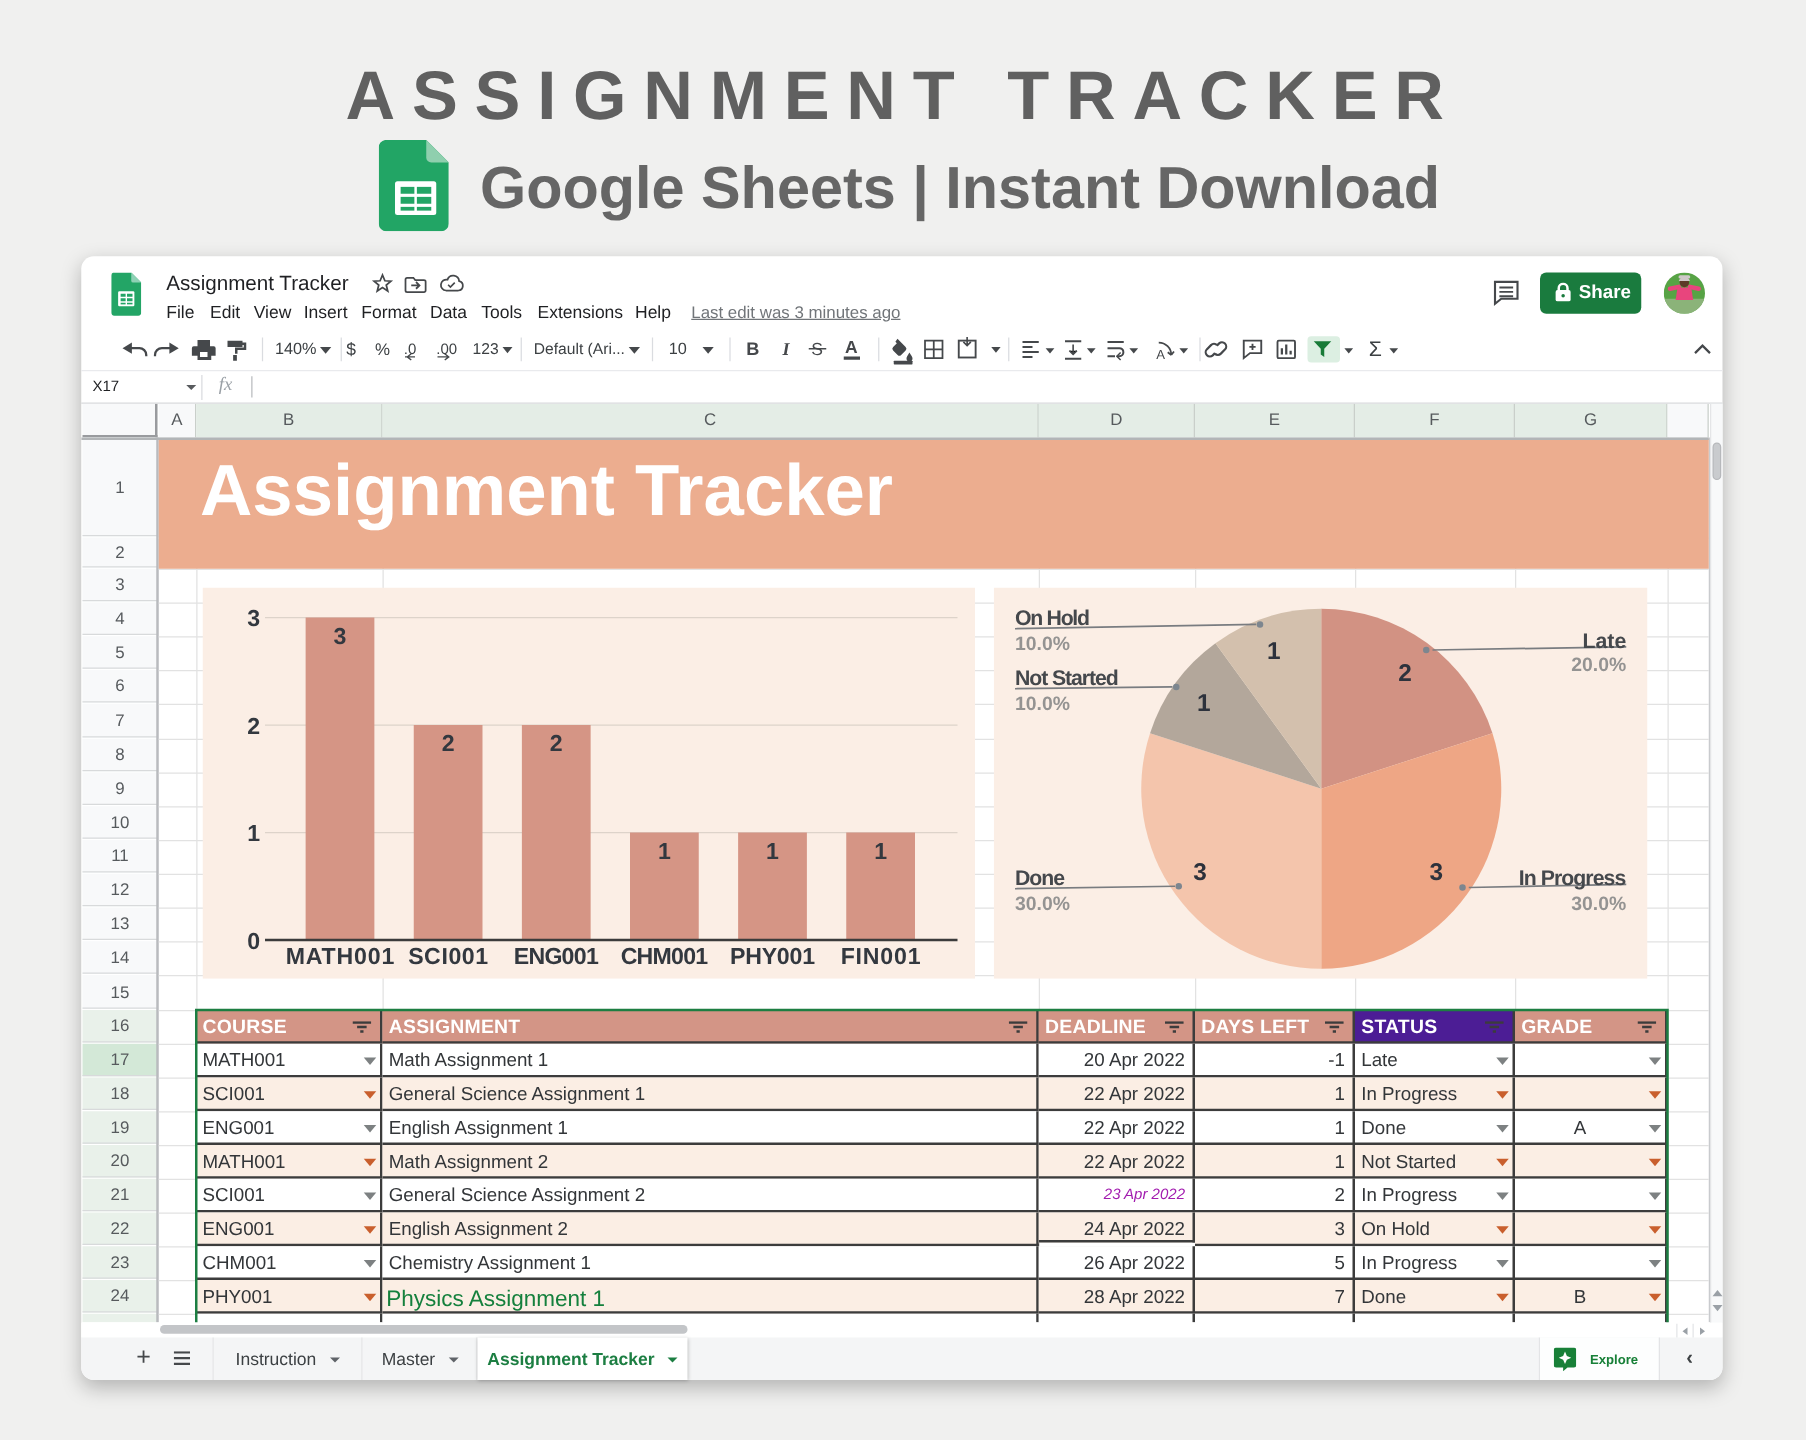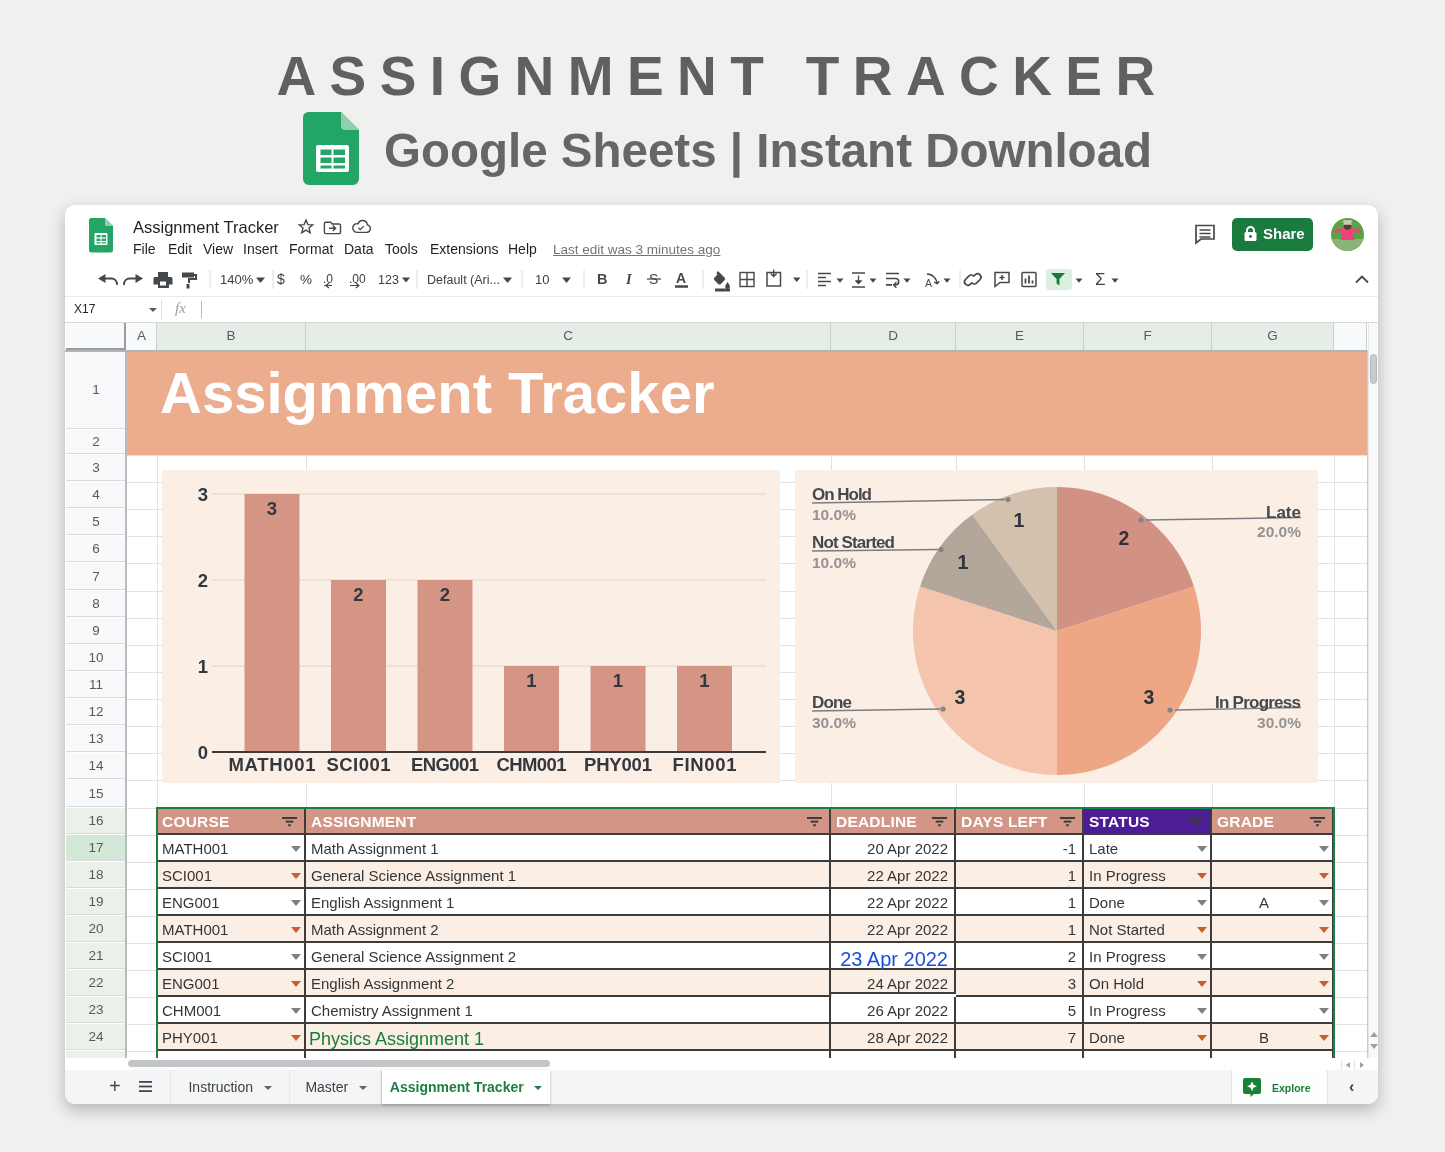--- a/index.html
+++ b/index.html
@@ -523,21 +523,21 @@
             <div class="abs arr" style="left:107px; top:10.5px; border-top-color:#c95f2d;"></div>
           </div>
           <div class="abs" style="left:92px; top:620px; width:149px; height:27px; background:#ffffff; border-right:2px solid #3c3c3c; border-bottom:2px solid #3c3c3c;">
             <div class="abs" style="left:5px; top:5px; font-size:15px; color:#333639;">SCI001</div>
             <div class="abs arr" style="left:134px; top:10.5px; border-top-color:#7d8182;"></div>
           </div>
           <div class="abs" style="left:241px; top:620px; width:525px; height:27px; background:#ffffff; border-right:2px solid #3c3c3c; border-bottom:2px solid #3c3c3c;">
             <div class="abs" style="left:5px; top:5px; font-size:15px; color:#333639;">General Science Assignment 2</div>
           </div>
           <div class="abs" style="left:766px; top:620px; width:125px; height:27px; background:#ffffff; border-right:2px solid #3c3c3c; border-bottom:2px solid #3c3c3c;">
-            <div class="abs" style="right:6px; top:5px; font-size:20px; color:#1d4ed8;">23 Apr 2022</div>
+            <div class="abs" style="right:6px; top:5px; font-size:12px; color:#a21caf;font-style:italic;">23 Apr 2022</div>
           </div>
           <div class="abs" style="left:891px; top:620px; width:128px; height:27px; background:#ffffff; border-right:2px solid #3c3c3c; border-bottom:2px solid #3c3c3c;">
             <div class="abs" style="right:6px; top:5px; font-size:15px; color:#333639;">2</div>
           </div>
           <div class="abs" style="left:1019px; top:620px; width:128px; height:27px; background:#ffffff; border-right:2px solid #3c3c3c; border-bottom:2px solid #3c3c3c;">
             <div class="abs" style="left:5px; top:5px; font-size:15px; color:#333639;">In Progress</div>
             <div class="abs arr" style="left:113px; top:10.5px; border-top-color:#7d8182;"></div>
           </div>
           <div class="abs" style="left:1147px; top:620px; width:122px; height:27px; background:#ffffff; border-right:2px solid #3c3c3c; border-bottom:2px solid #3c3c3c;">
             <div class="abs" style="left:0; top:5px; width:104px; text-align:center; font-size:15px; color:#333639;"></div>

